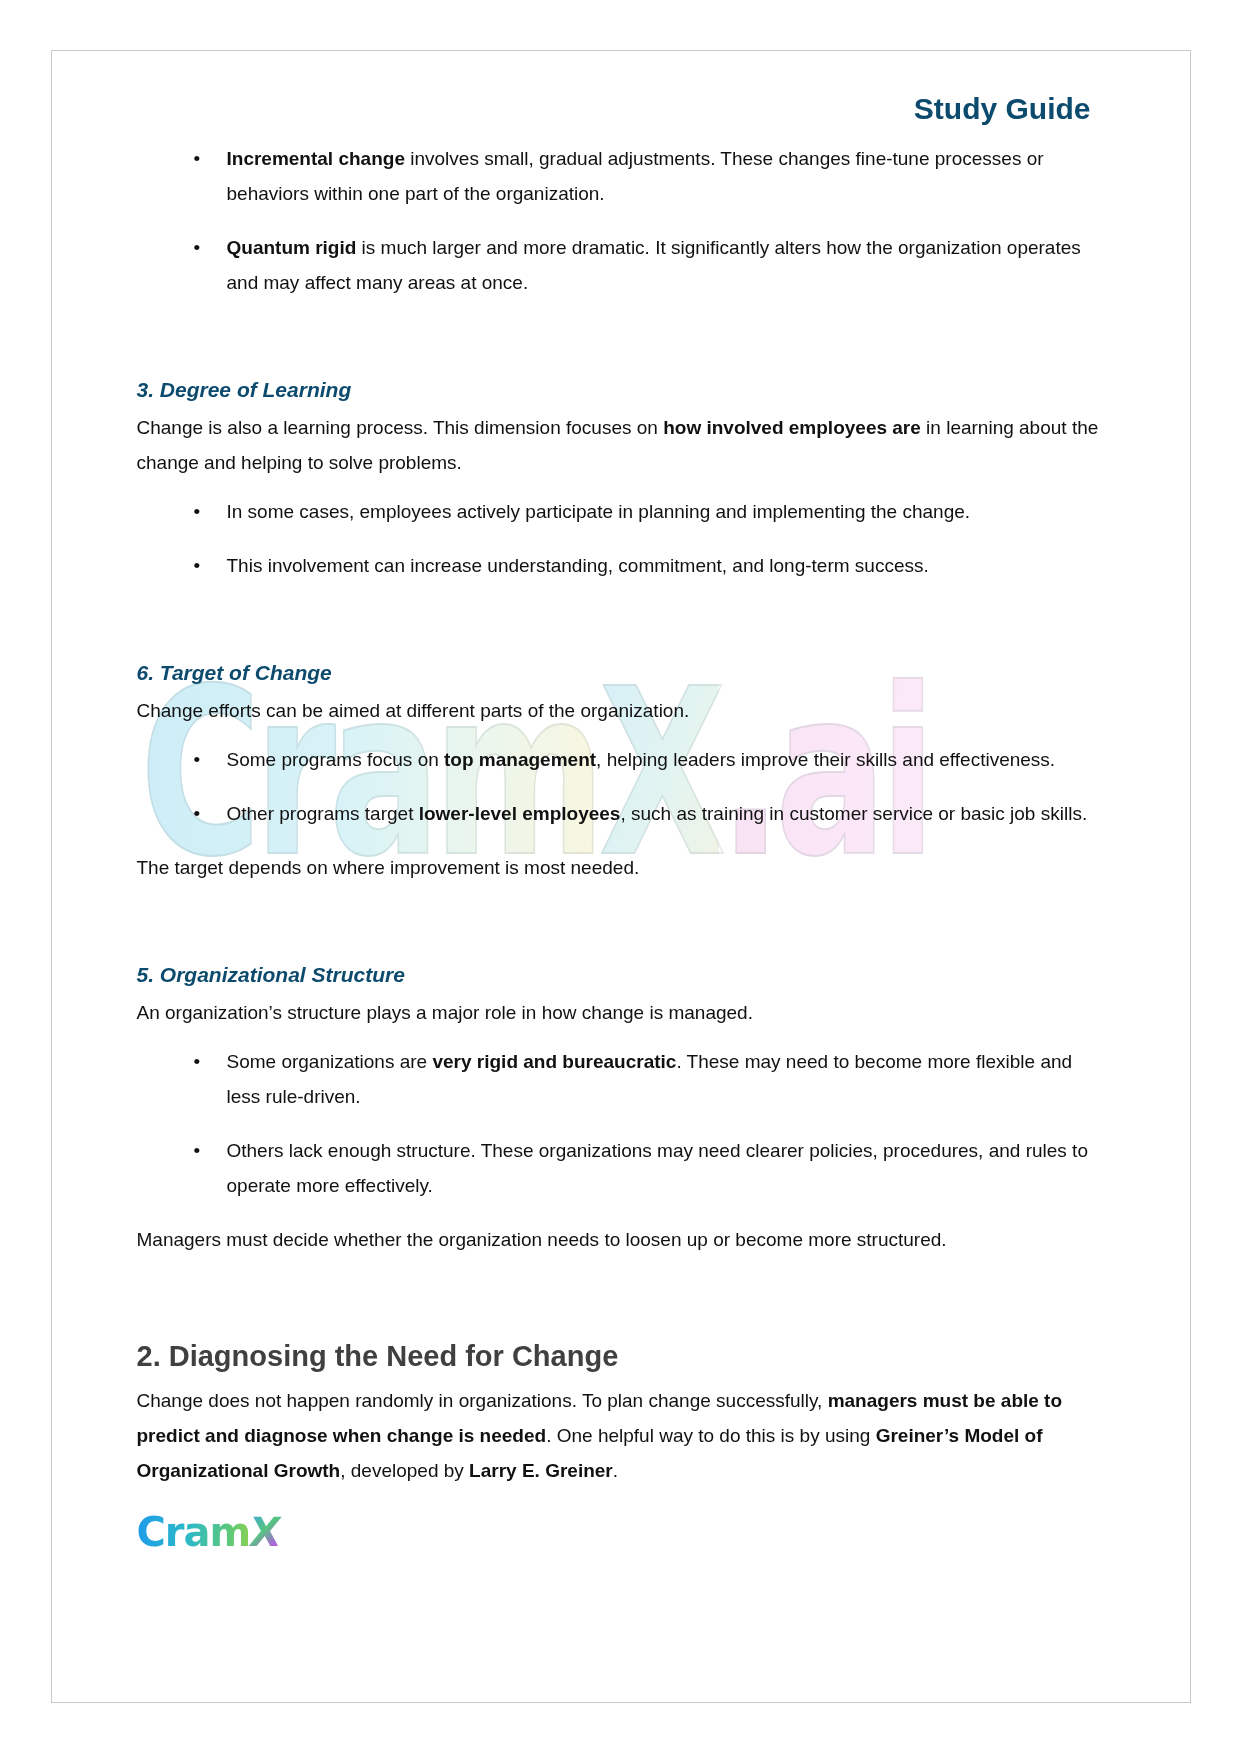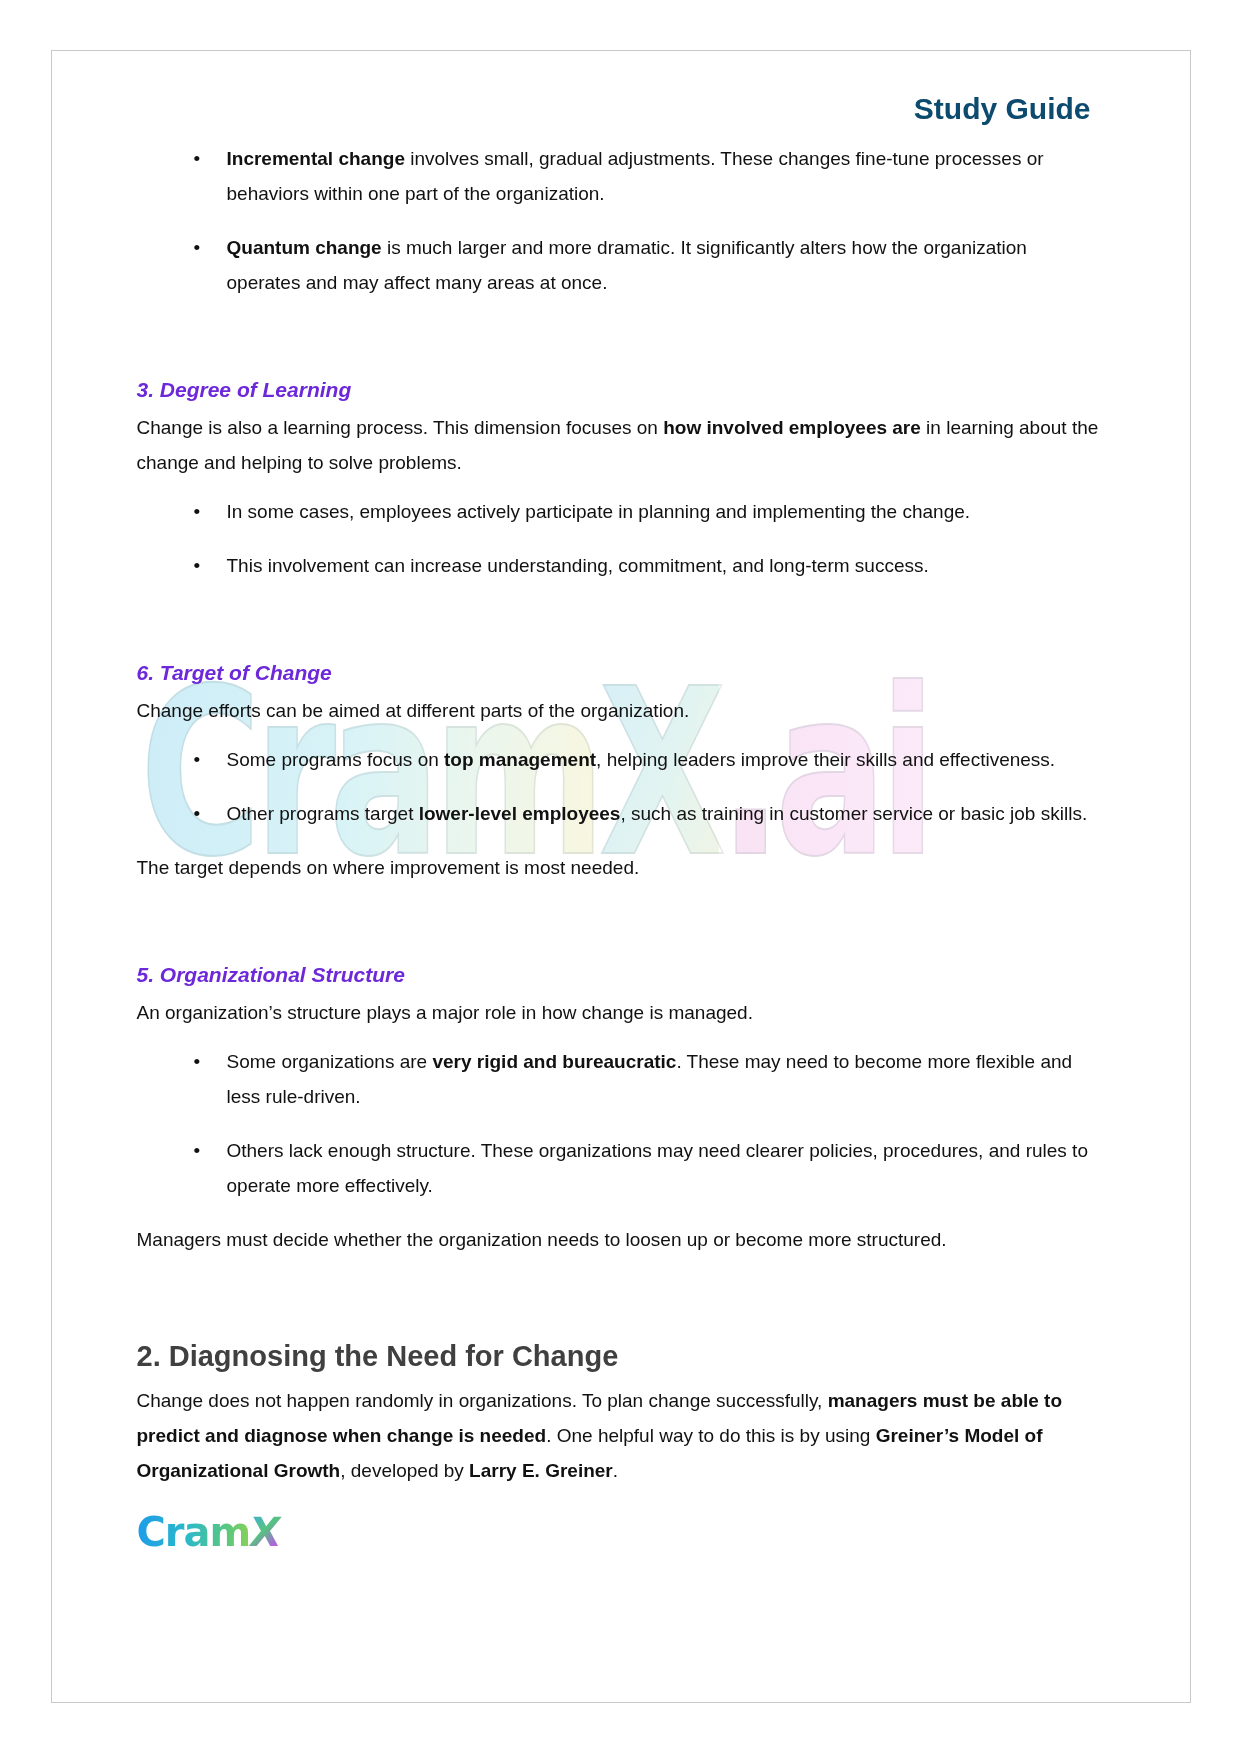--- a/index.html
+++ b/index.html
@@ -65,21 +65,21 @@
     font-size:19px;
   }
   p.body { margin:0; font-size:19px; line-height:35px; }
   b { font-weight:bold; }
 
   .sec { margin-top:76px; }
   .sec-h {
     margin:0 0 6px;
     font-size:21px; line-height:28px;
     font-style:italic; font-weight:bold;
-    color:#6d28d9;
+    color:#0c4a6e;
   }
   .sec .closing { margin-top:16px; }
 
   .chapter { margin-top:80px; }
   .chapter-h {
     margin:0 0 8px;
     font-size:29px; line-height:38px;
     font-weight:bold;
     color:#404040;
   }
@@ -112,21 +112,21 @@
   <div class="watermark" aria-hidden="true">
     <span class="wm-cram">Cram</span><span class="wm-x">X</span><span class="wm-ai">.ai</span>
   </div>
 
   <div class="content">
 
     <h1 class="title">Study Guide</h1>
 
     <ul class="bullets">
       <li><b>Incremental change</b><span> involves small, gradual adjustments. These changes fine-tune processes or behaviors within one part of the organization.</span></li>
-      <li><b>Quantum change</b><span> is much larger and more dramatic. It significantly alters how the organization operates and may affect many areas at once.</span></li>
+      <li><b>Quantum rigid</b><span> is much larger and more dramatic. It significantly alters how the organization operates and may affect many areas at once.</span></li>
     </ul>
 
 
     <section class="sec">
       <h3 class="sec-h">3. Degree of Learning</h3>
       <p class="body"><span>Change is also a learning process. This dimension focuses on </span><b>how involved employees are</b><span> in learning about the change and helping to solve problems.</span></p>
       <ul class="bullets">
         <li><span>In some cases, employees actively participate in planning and implementing the change.</span></li>
         <li><span>This involvement can increase understanding, commitment, and long-term success.</span></li>
       </ul>

